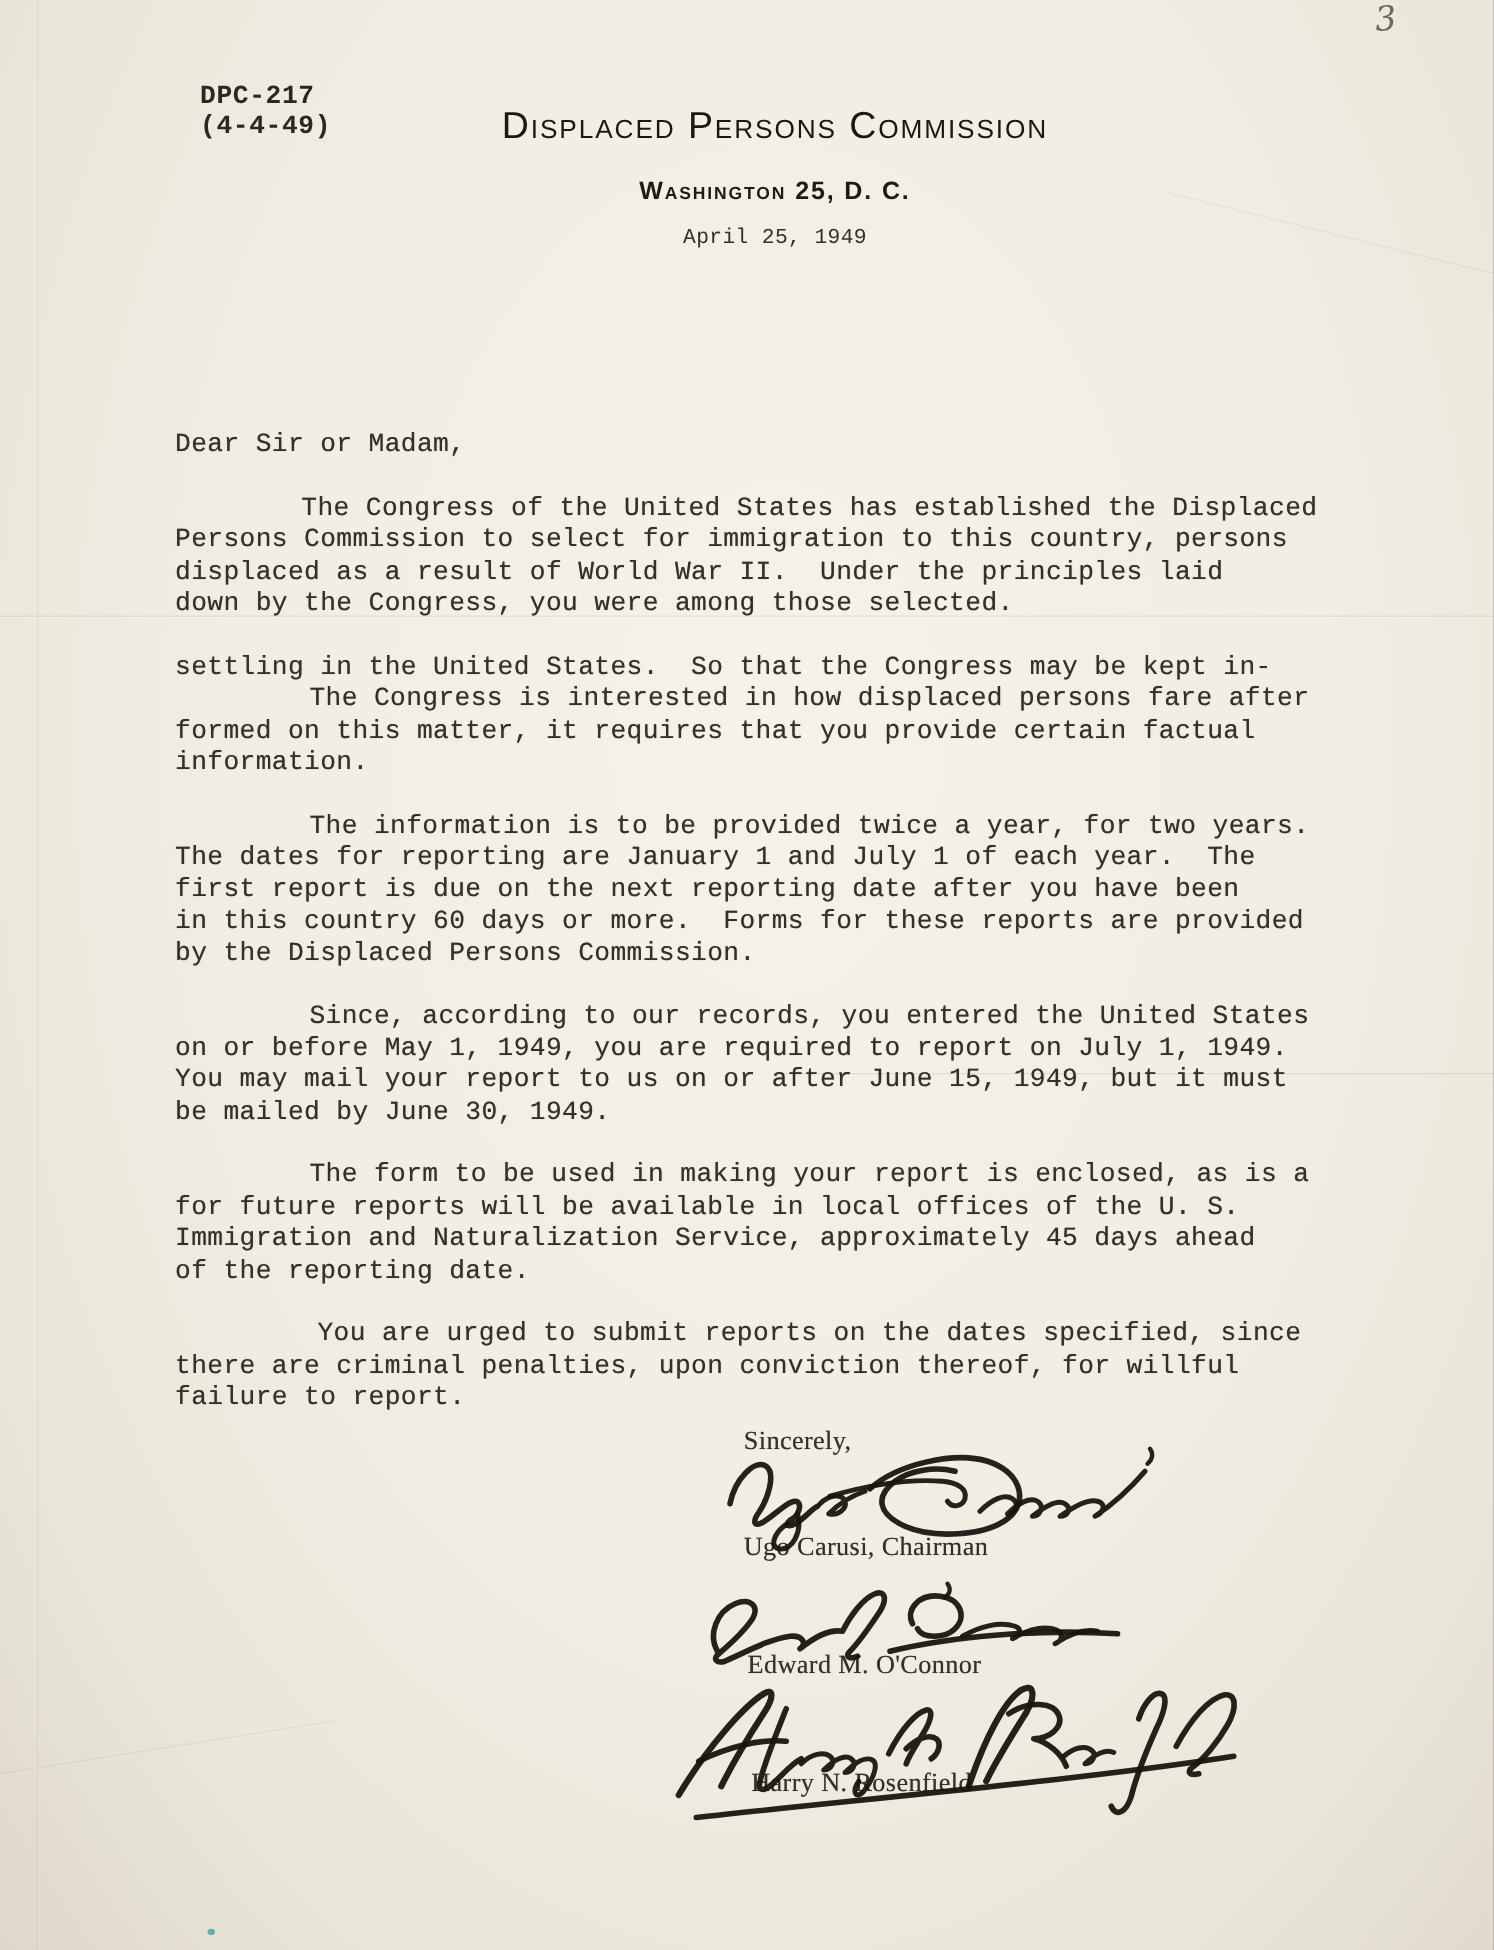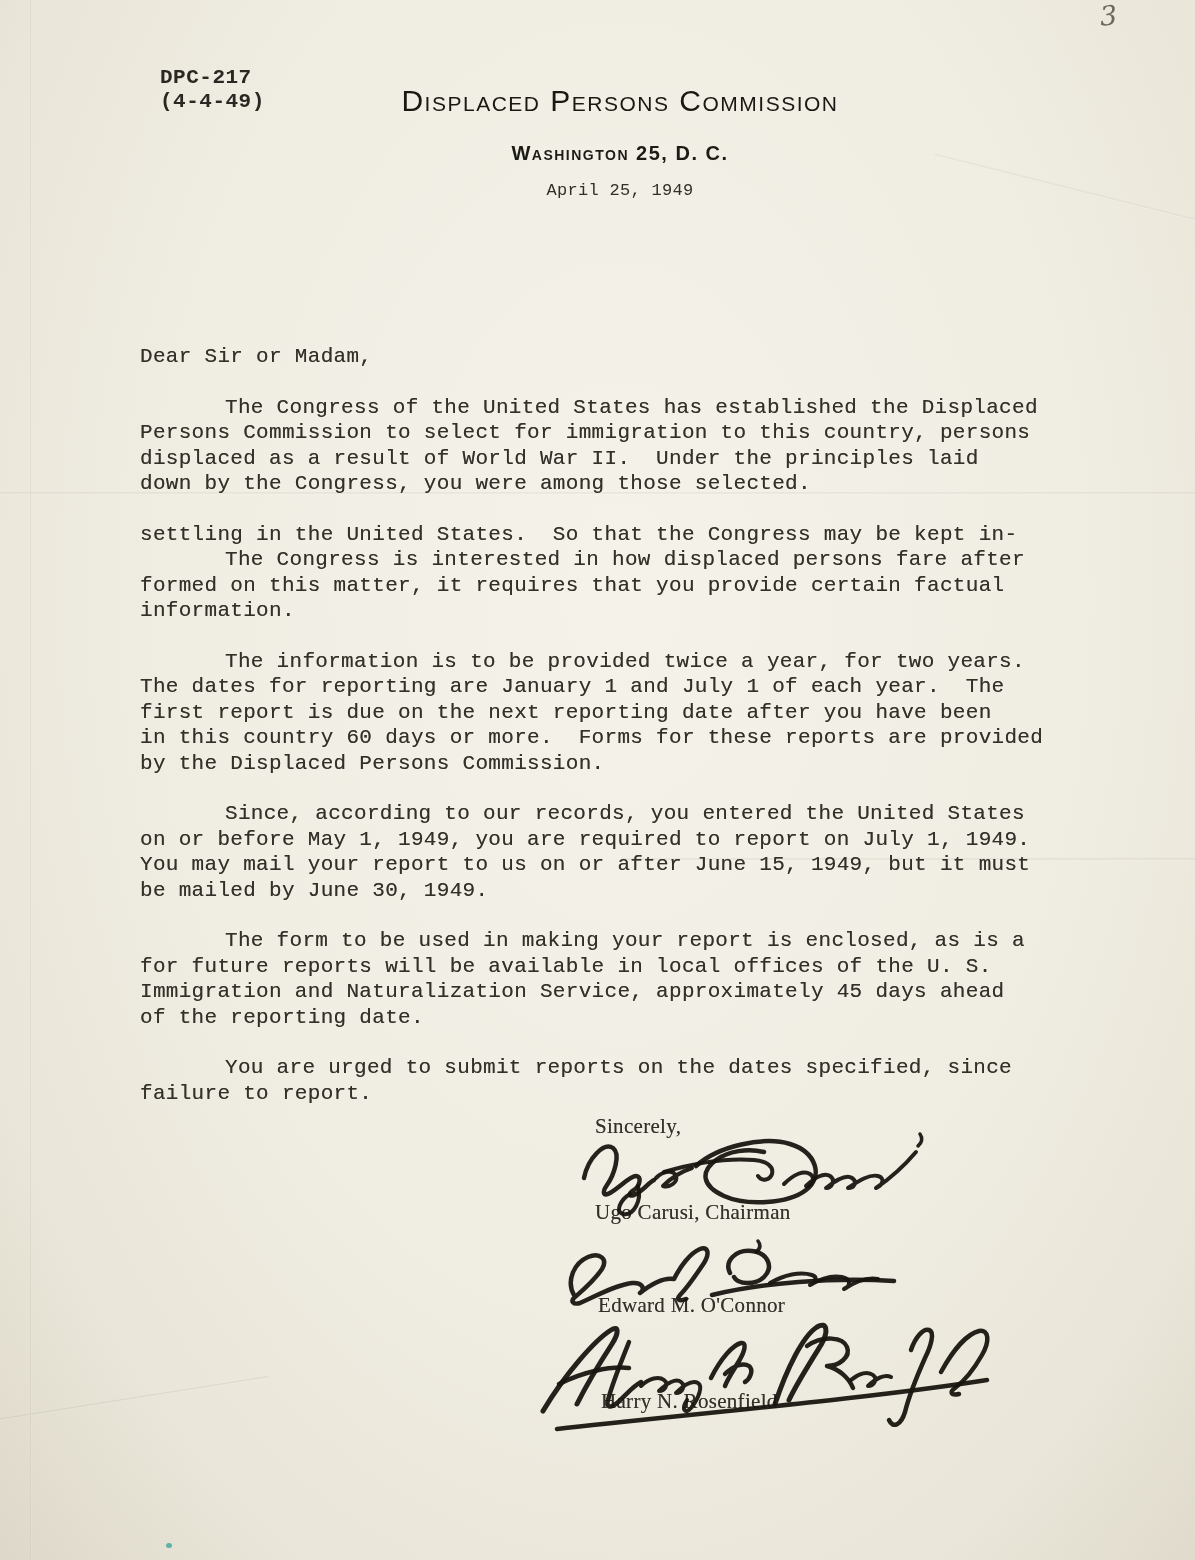--- a/index.html
+++ b/index.html
@@ -44,21 +44,21 @@
     color:#6e675c; transform:rotate(-5deg);
   }
 
   .letter-body {
     position:absolute; left:140px; top:344px; width:930px;
     font-size:21px; line-height:25.5px; letter-spacing:0.3px;
     text-shadow:0 0 0.6px rgba(45,42,36,0.55);
   }
   .para { margin:25px 0 0 0; }
   .line { white-space:pre; }
-  .line.first { padding-left:85px; }
+  .line.first { padding-left:85px;text-align:center; }
 
   .closing { margin:8px 0 0 455px;font-family:Liberation Serif, serif; }
   .signer { position:relative; }
   .signer-1 { padding-top:60px; }
   .signer-2 { padding-top:68px; }
   .signer-3 { padding-top:70px; }
   .typed-name { white-space:pre; position:relative; z-index:1; }
   .signer-2 .typed-name { padding-left:3px; }
   .signer-3 .typed-name { padding-left:6px; }
 
@@ -129,20 +129,21 @@
 
     <div class="para">
       <div class="line first">The form to be used in making your report is enclosed, as is a</div>
       <div class="line">for future reports will be available in local offices of the U. S.</div>
       <div class="line">Immigration and Naturalization Service, approximately 45 days ahead</div>
       <div class="line">of the reporting date.</div>
     </div>
 
     <div class="para">
       <div class="line first">You are urged to submit reports on the dates specified, since</div>
+      <div class="line">there are criminal penalties, upon conviction thereof, for willful</div>
       <div class="line">failure to report.</div>
     </div>
 
     <div class="closing">
       <div class="line">Sincerely,</div>
 
       <div class="signer signer-1">
         <svg class="sig sig-1" width="362" height="90" viewBox="0 0 362 90">
           <path stroke-width="4.5" d="M16,50 C20,30 36,14 45,20 C53,26 46,47 39,57 C34,64 35,69 42,65 C52,59 62,48 68,48 C74,48 72,58 66,62 C61,65 60,69 66,67 C74,64 80,55 86,52"></path>
           <path stroke-width="4" d="M70,58 C74,72 66,88 55,86 C47,84 52,72 62,66"></path>

